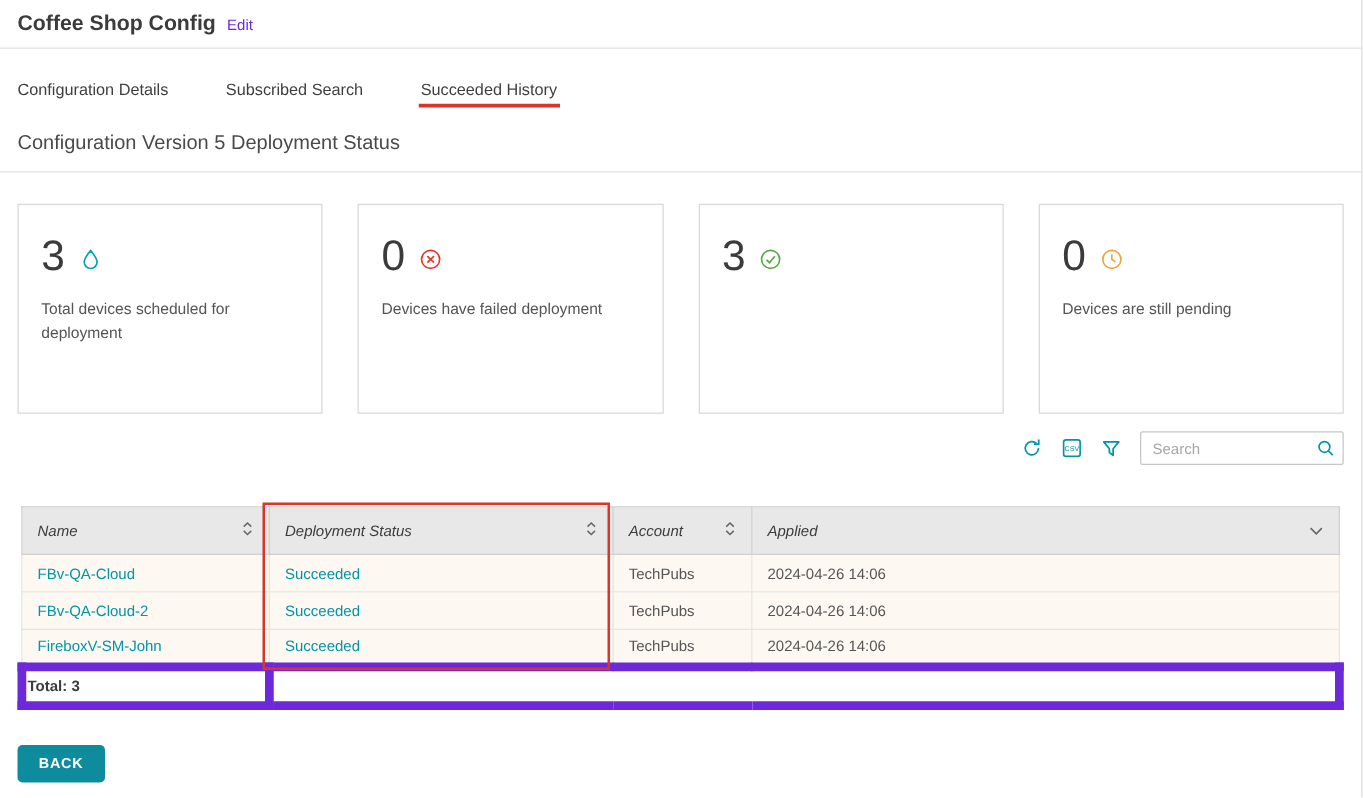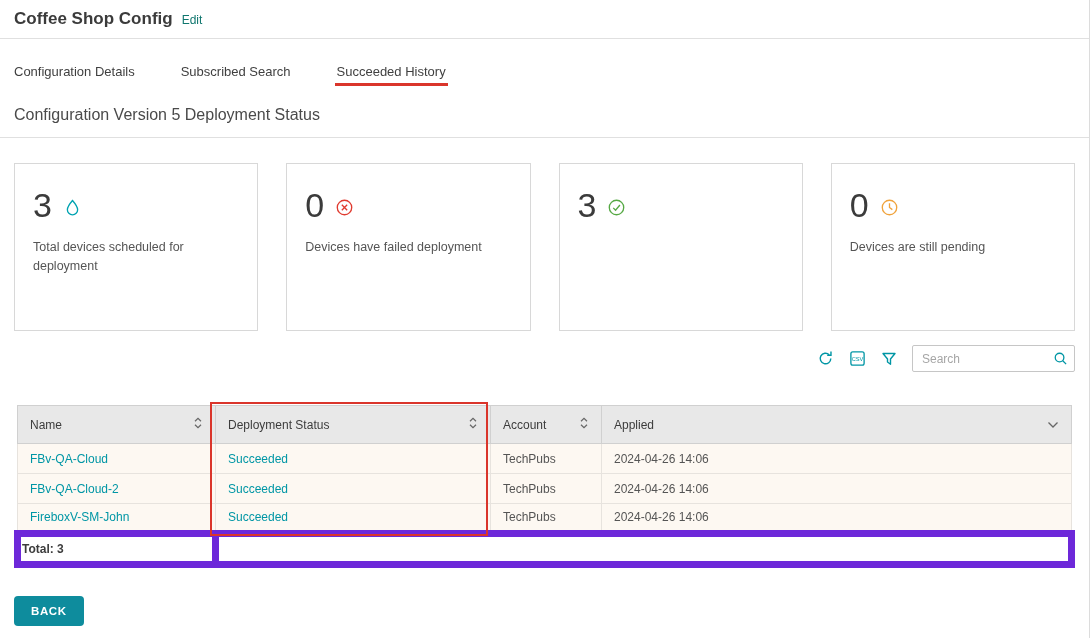--- a/index.html
+++ b/index.html
@@ -9,21 +9,21 @@
     background: #ffffff;
     color: #3c3c3c;
     overflow: hidden;
     border-right: 1px solid #dcdcdc;
   }
   .page { padding: 0 14px; }
 
   
   .page-header { display: flex; align-items: baseline; gap: 9px; padding: 9px 0 9px; }
   .page-title { font-size: 17px; font-weight: 600; color: #3b3b3b; text-align: center; }
-  .edit-link { font-size: 12px; color: #0f766e; cursor: pointer; text-decoration: none; }
+  .edit-link { font-size: 12px; color: #6d28d9; cursor: pointer; text-decoration: none; }
   .divider { height: 1px; background: #e0e0e0; margin: 0 -14px; }
 
   
   .tabs { display: flex; gap: 46px; padding: 25px 0 15px; }
   .tab { font-size: 13px; color: #3f3f3f; cursor: pointer; position: relative; }
   .red-underline { position: absolute; left: -2px; right: -2px; bottom: -7px; height: 3px; background: #da352b; }
 
   
   .section-title { font-size: 16px; font-weight: 400; color: #4a4a4a; padding: 12px 0 13px; }
 
@@ -48,21 +48,21 @@
   .search-icon { position: absolute; right: 7px; top: 6px; cursor: pointer; }
 
   
   .table-wrap { position: relative; margin-top: 33px; }
   table { width: 100%; border-collapse: collapse; table-layout: fixed; font-size: 12px; }
   col.c-name { width: 198px; } col.c-status { width: 275px; } col.c-account { width: 111px; }
   thead th {
     background: #e8e8e8; height: 38px; text-align: left; padding: 0 12px;
     font-weight: 400; color: #3c3c3c; border: 1px solid #d0d0d0;
   }
-  .th-inner { display: flex; align-items: center; justify-content: space-between; }
+  .th-inner { display: flex; align-items: center; justify-content: space-between; font-style: italic; }
   tbody td {
     background: #fdf8f2; height: 30px; padding: 0 12px; color: #555;
     border: 1px solid #e7e3de; white-space: nowrap; overflow: hidden;
   }
   tbody a { color: #0096a5; text-decoration: none; cursor: pointer; }
   tfoot td { background: #fff; height: 31px; padding: 0 1px; border: 7px solid #6d28d9; }
   .total-cell { font-weight: 700; color: #3c3c3c; }
 
   
   .annotation-box {

